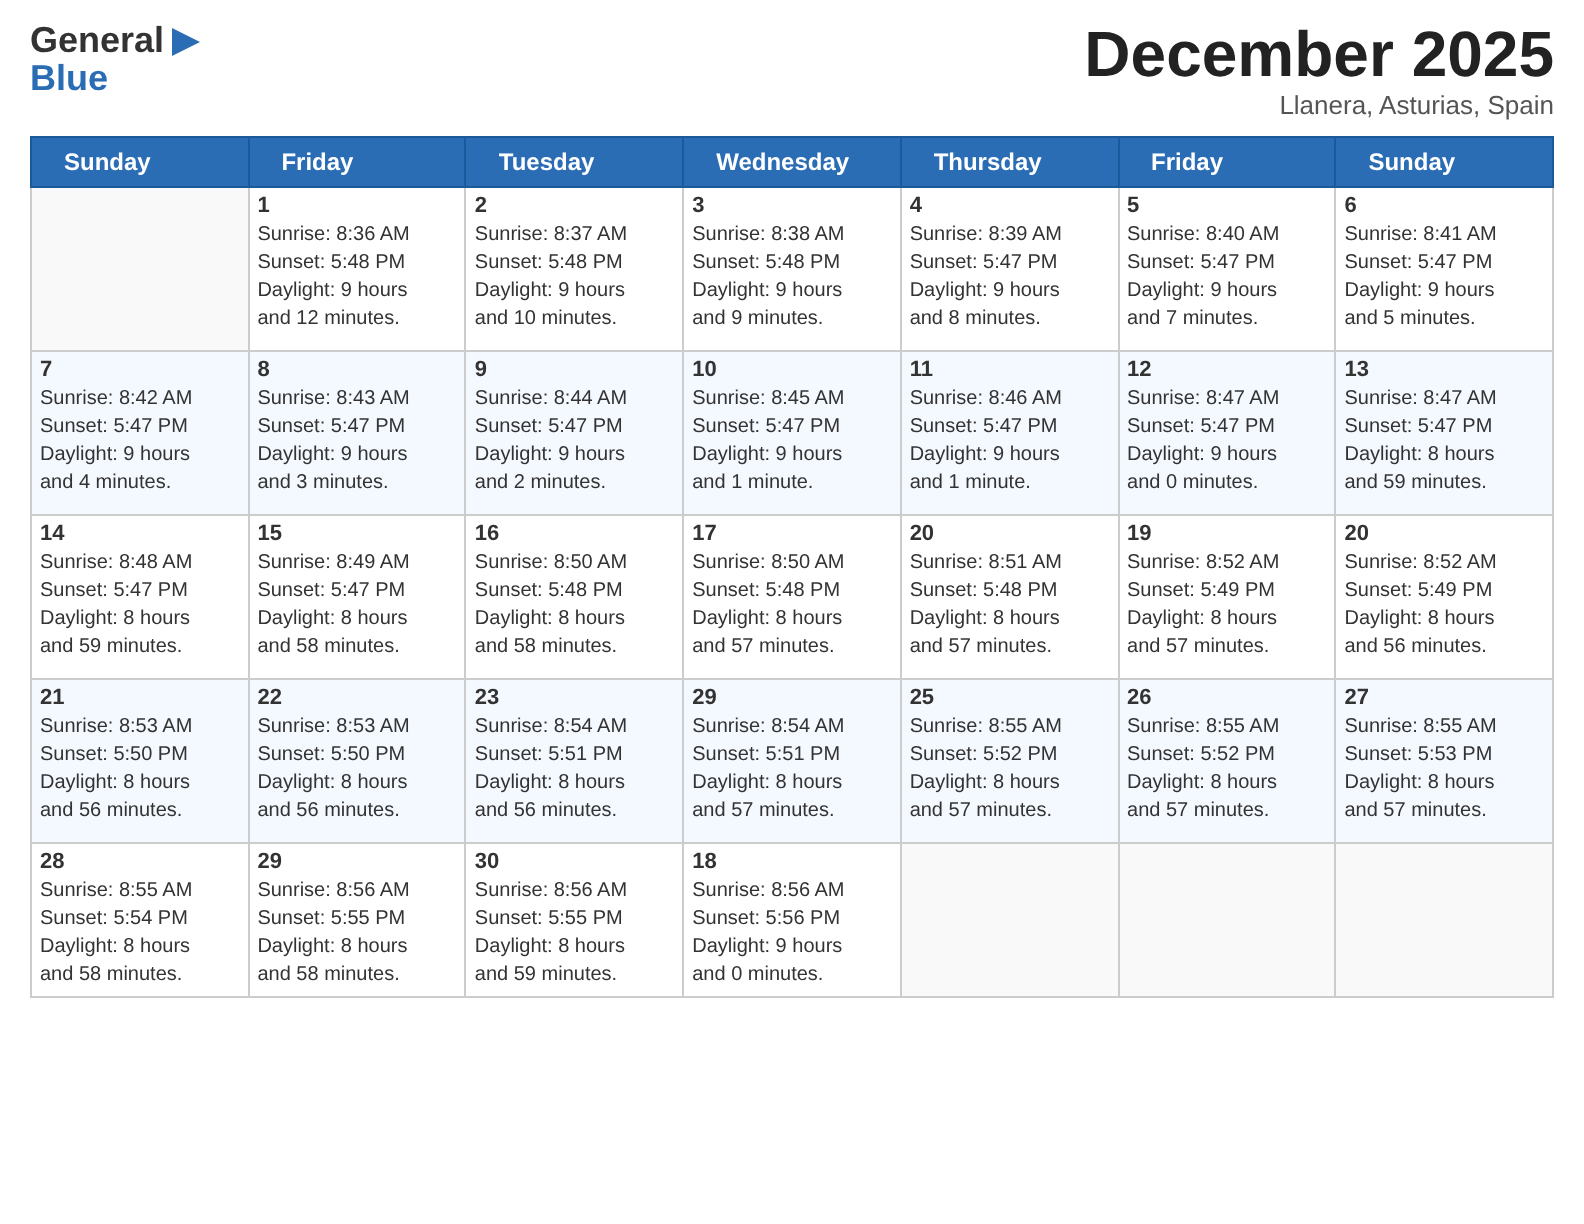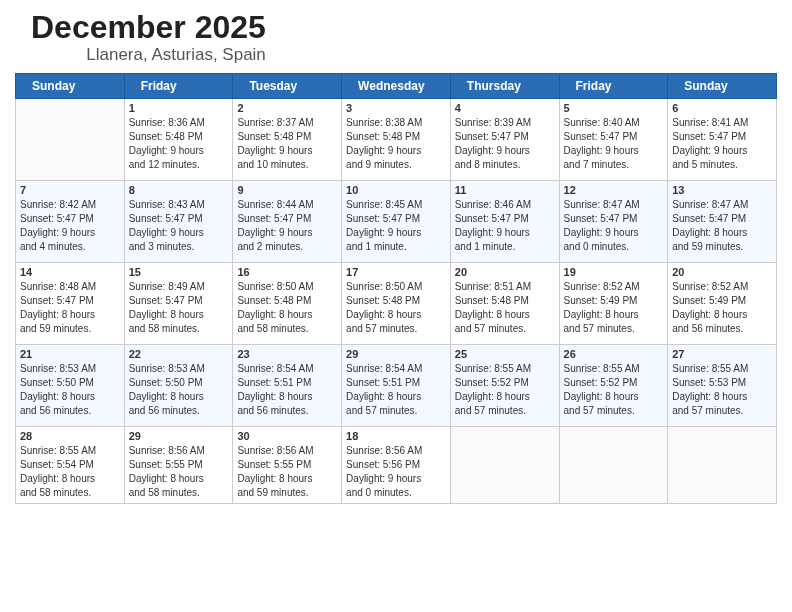--- a/index.html
+++ b/index.html
@@ -31,21 +31,21 @@
       text-align: right;
     }
     .month-title {
       font-size: 32px;
       font-weight: bold;
       color: #222;
       line-height: 1.1;
       margin-left: 16px;
     }
     .location {
-      font-size: 17px;
+      font-size: 13px;
       color: #555;
     }
     .calendar {
       width: 100%;
       border-collapse: collapse;
       table-layout: fixed;
     }
     .calendar thead tr {
       background-color: #2a6db5;
     }
@@ -84,20 +84,31 @@
     }
     .alt-row td {
       background: #f4f8ff;
     }
   </style>
 </head>
 <body>
 
 <div class="page">
   <div class="header">
+    <div class="logo">
+      <div>
+        <div style="display:flex; align-items:center;">
+          <span class="logo-general" style="font-size:18px;font-weight:bold;color:#333;">General</span>
+          <svg width="18" height="18" viewBox="0 0 18 18" style="margin-left:2px;">
+            <polygon points="2,2 16,9 2,16" fill="#2a6db5"></polygon>
+          </svg>
+        </div>
+        <div style="font-size:18px;font-weight:bold;color:#2a6db5;margin-top:-2px;">Blue</div>
+      </div>
+    </div>
     <div class="title-area">
       <div class="month-title">December 2025</div>
       <div class="location">Llanera, Asturias, Spain</div>
     </div>
   </div>
 
   <table class="calendar">
     <thead>
       <tr>
 

